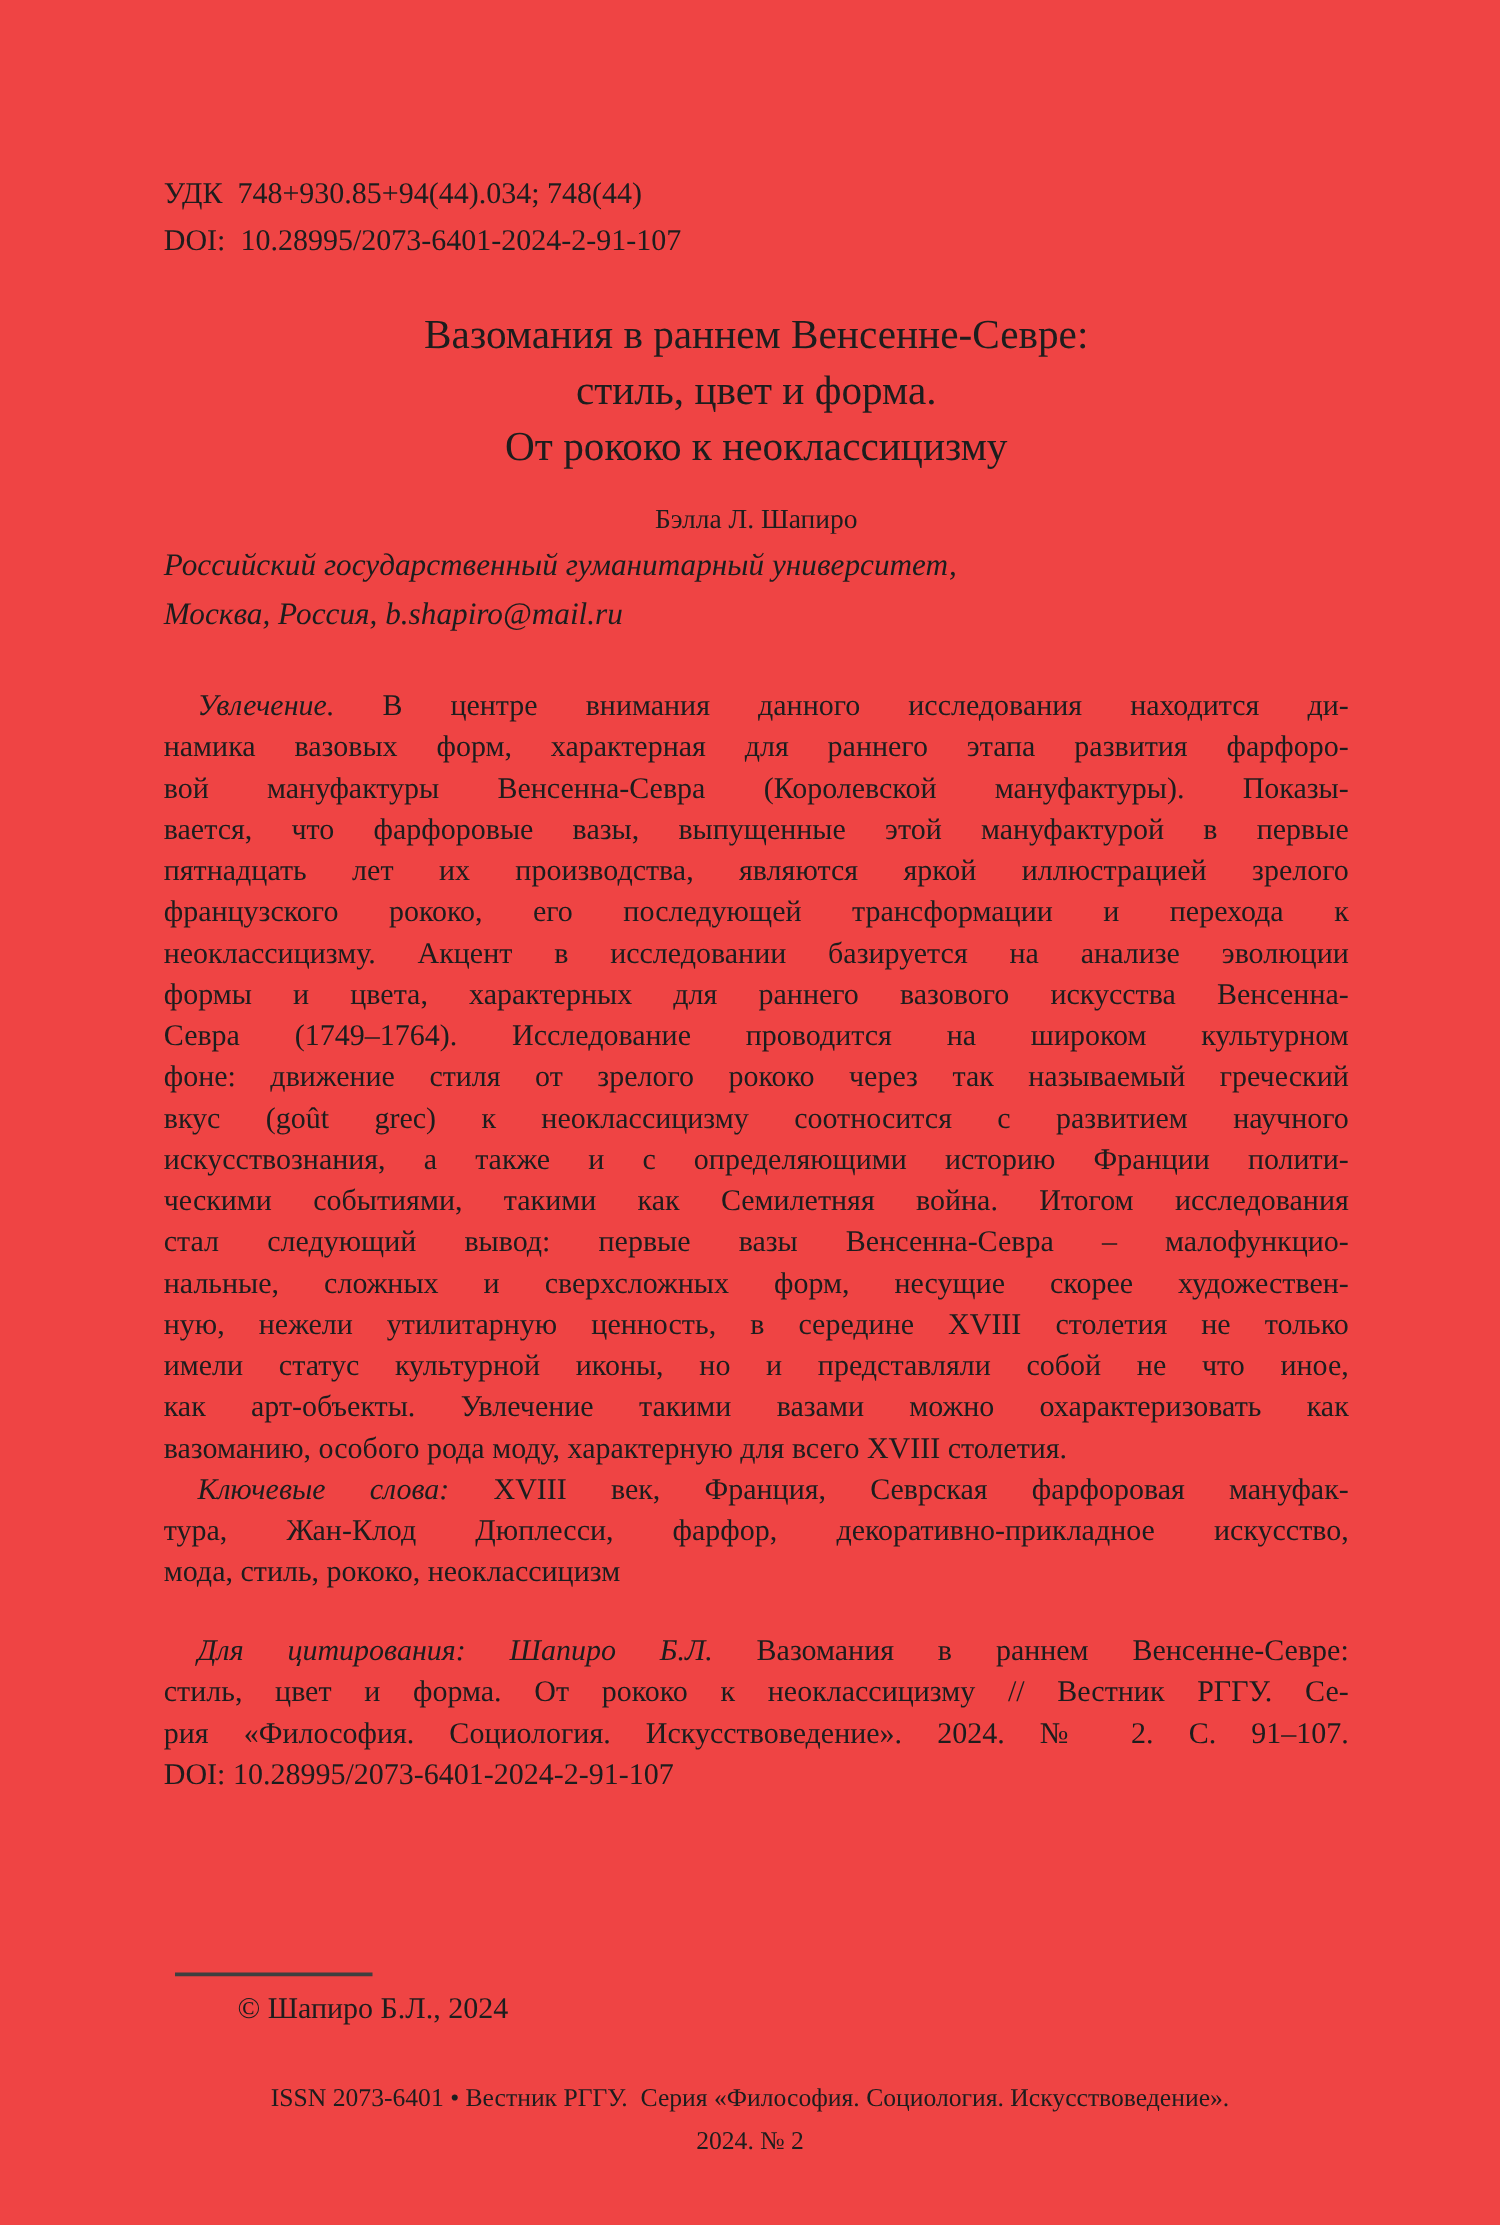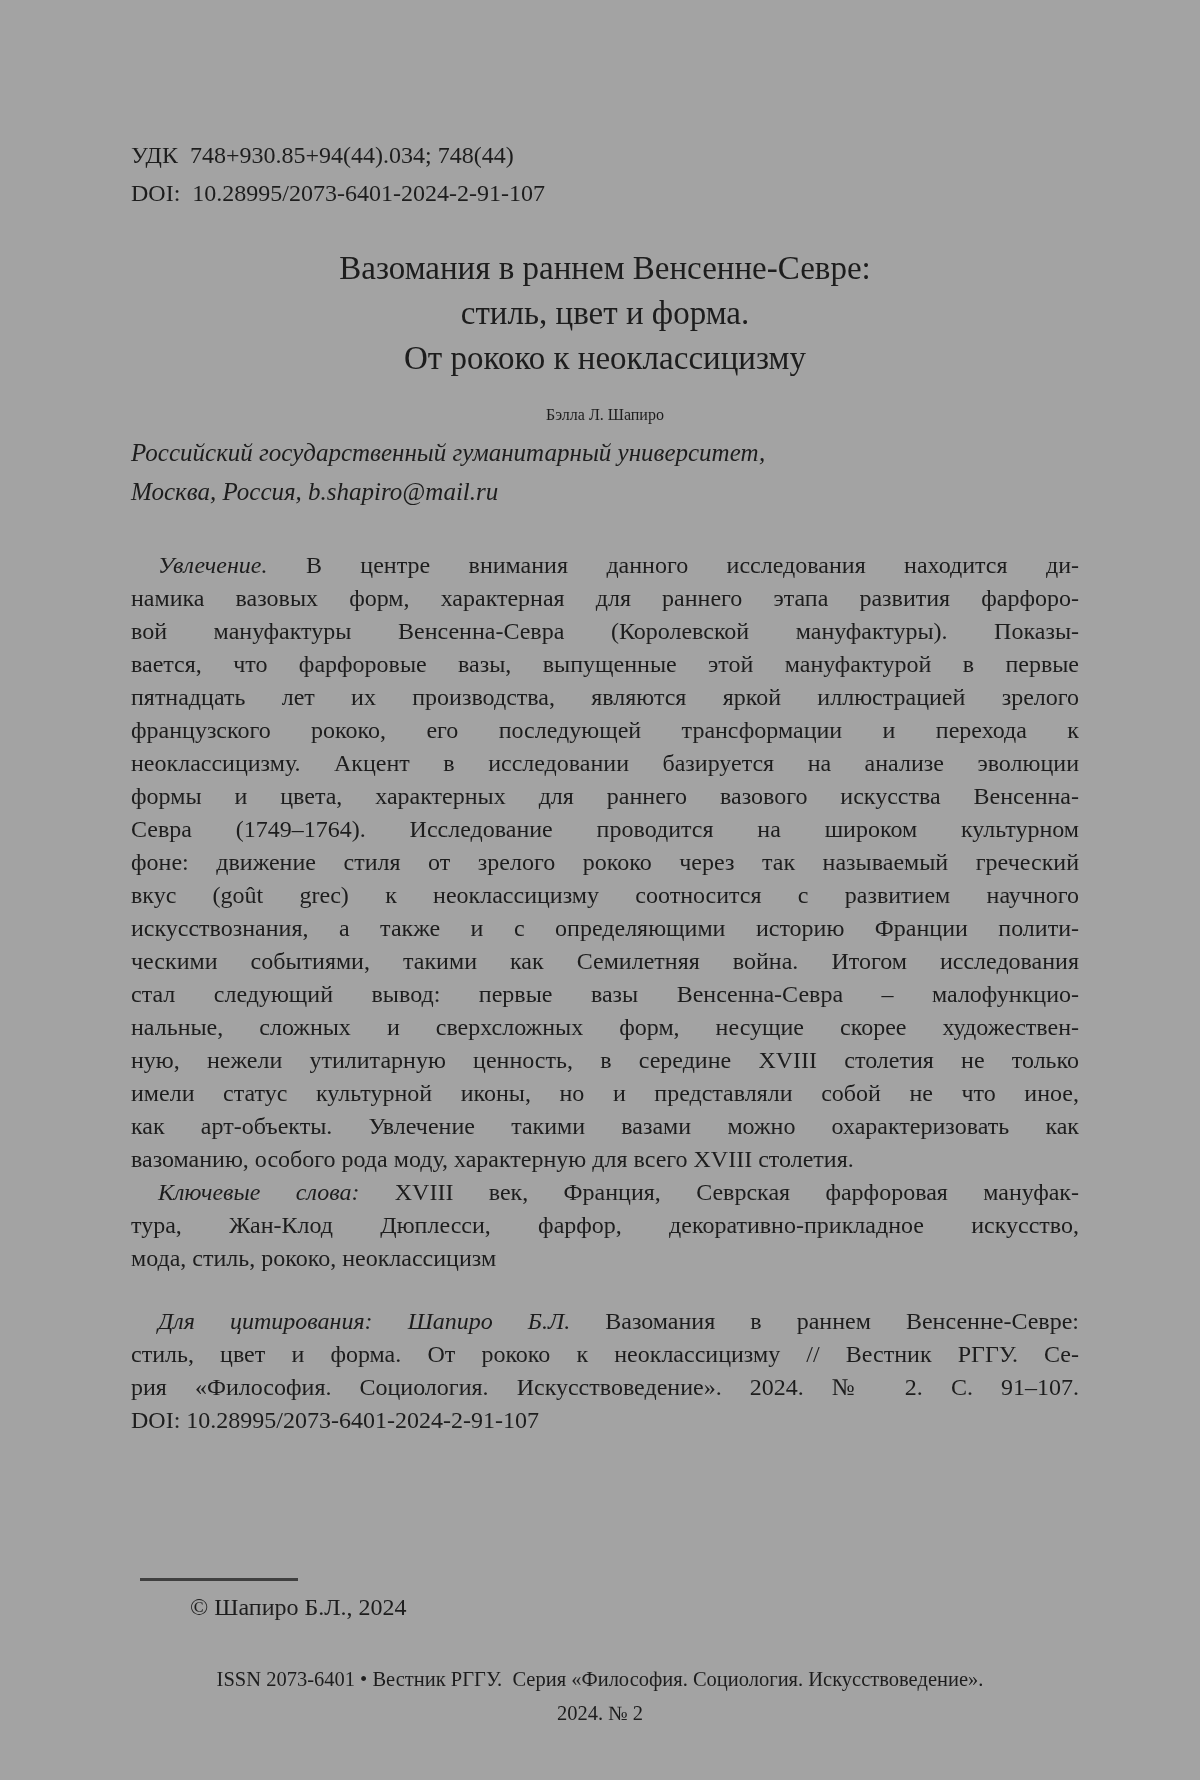--- a/index.html
+++ b/index.html
@@ -1,29 +1,29 @@
 <!DOCTYPE html>
 <html><head>
 <meta charset="utf-8">
 <style>
   html, body { margin: 0; padding: 0; background: #ffffff; }
   .page {
     position: relative;
     width: 1200px;
     height: 1780px;
-    background: #a3a3a3;
+    background: #ef4444;
     color: #1d1d1d;
     font-family: "Liberation Serif", "DejaVu Serif", serif;
     box-sizing: border-box;
     padding: 136px 121px 0 131px;
     overflow: hidden;
   }
   .udc-block { font-size: 24px; line-height: 38px; }
   .title { margin-top: 34px; text-align: center; font-size: 33px; line-height: 45px; }
-  .author-name { margin-top: 16px; text-align: center; font-size: 16px; line-height: 36px; }
+  .author-name { margin-top: 16px; text-align: center; font-size: 22px; line-height: 36px; }
   .affiliation { text-align: left; font-style: italic; font-size: 25px; line-height: 39px; }
   .para { font-size: 24px; line-height: 33px; hyphens: none; }
   .abstract-block { margin-top: 38px; }
   .citation-block { margin-top: 30px; }
   .jline { text-align: justify; text-align-last: justify; }
   .first-line { text-align: justify; text-align-last: justify; padding-left: 27px; }
   .last-line { text-align: left; }
   .ital { font-style: italic; }
   .copyright { position: absolute; left: 140px; top: 1578px; }
   .copyright-rule { width: 158px; height: 3px; background: #3f3f3f; }

